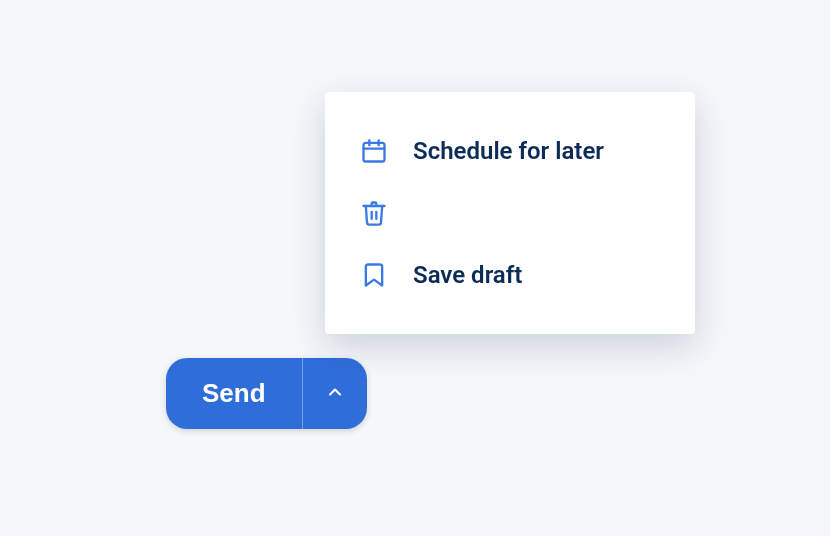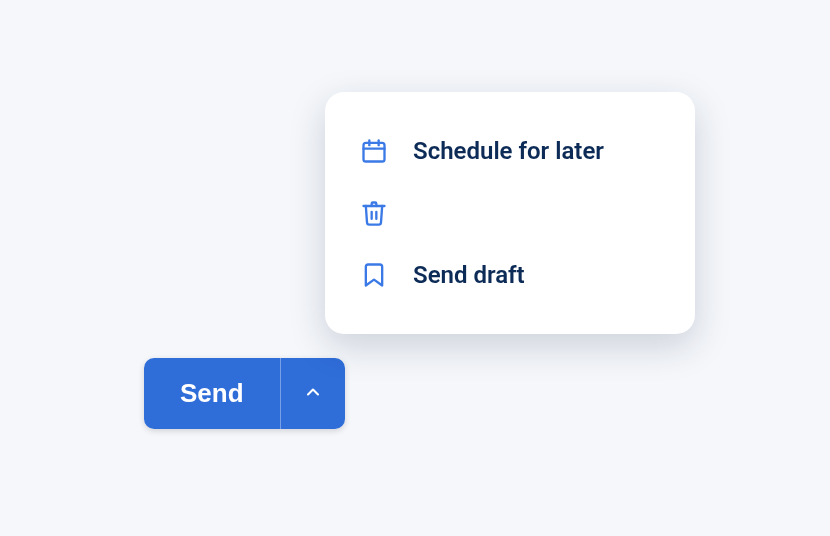--- a/index.html
+++ b/index.html
@@ -11,24 +11,24 @@
     body {
       width: 830px;
       height: 536px;
       background: #f5f7fa;
       font-family: -apple-system, BlinkMacSystemFont, "Segoe UI", Roboto, Helvetica, Arial, sans-serif;
       position: relative;
     }
     
     .split-button {
       position: absolute;
-      left: 144px;
+      left: 166px;
       top: 358px;
       display: flex;
-      border-radius: 10px;
+      border-radius: 21px;
       overflow: hidden;
       box-shadow: 0 2px 6px rgba(0,0,0,0.15);
     }
     
     .send-button {
       background: #2f6dd9;
       color: #fff;
       font-size: 26px;
       font-weight: 600;
       padding: 20px 36px;
@@ -58,21 +58,21 @@
       fill: none;
       stroke-linecap: round;
       stroke-linejoin: round;
     }
     
     .dropdown-menu {
       position: absolute;
       left: 325px;
       top: 92px;
       background: #fff;
-      border-radius: 19px;
+      border-radius: 4px;
       box-shadow: 0 12px 36px rgba(20, 40, 80, 0.18);
       padding: 28px 0;
       width: 370px;
     }
     
     .menu-item {
       display: flex;
       align-items: center;
       padding: 16px 34px;
       cursor: pointer;
@@ -144,15 +144,15 @@
       </svg>
     </span>
   </div>
 
   <div class="menu-item">
     <span class="menu-icon">
       <svg viewBox="0 0 24 24">
         <path d="M19 21l-7-5-7 5V5a2 2 0 0 1 2-2h10a2 2 0 0 1 2 2v16z"></path>
       </svg>
     </span>
-    <span class="menu-label">Send draft</span>
+    <span class="menu-label">Save draft</span>
   </div>
 </div>
 
 </body></html>

